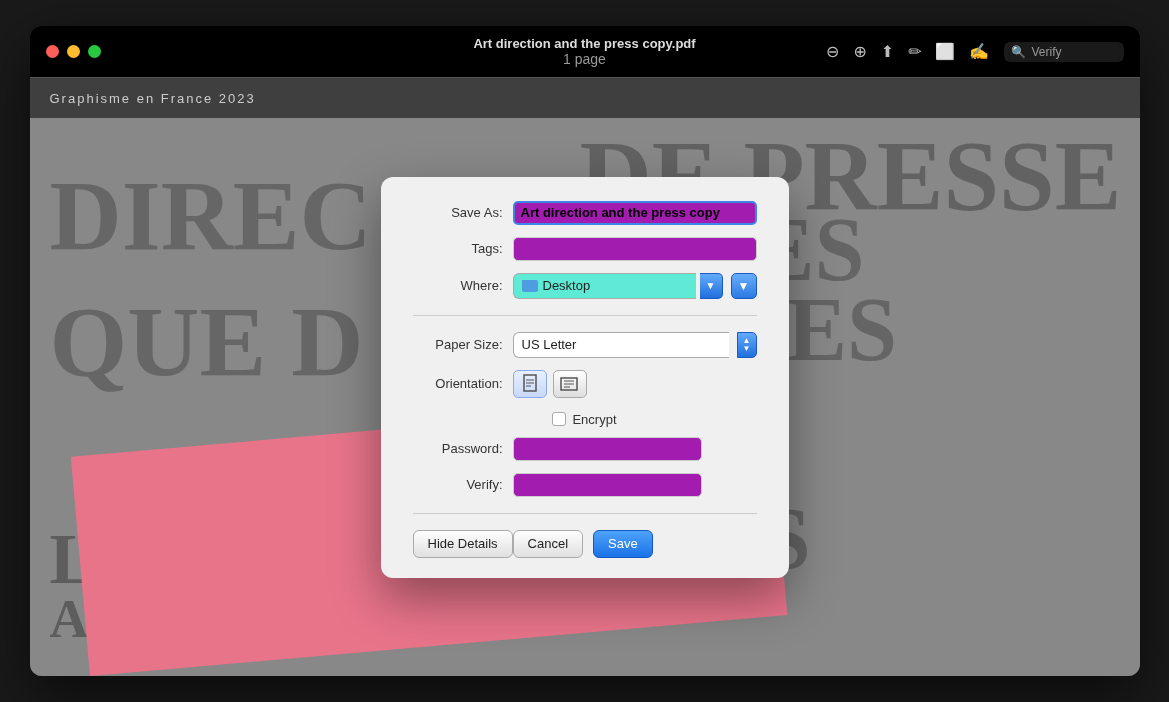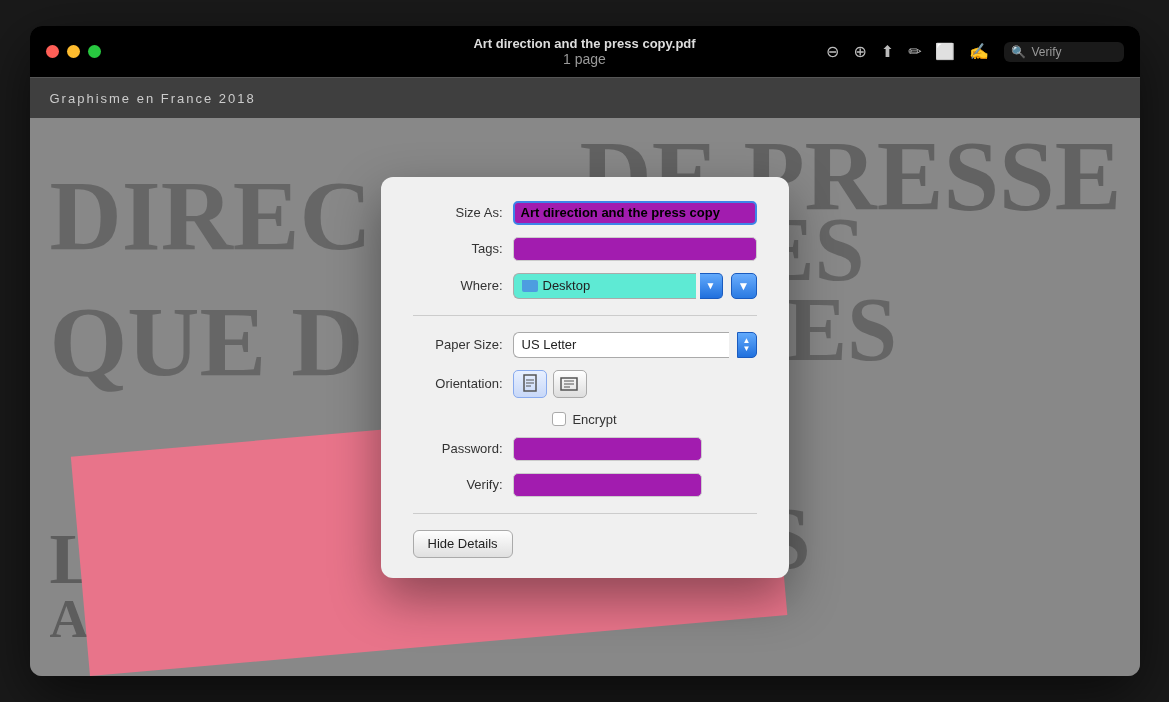--- a/index.html
+++ b/index.html
@@ -400,40 +400,40 @@
         <span>🔍</span>
         <span>Verify</span>
       </div>
     </div>
   </div>
 
   <div class="content-area">
     <div class="pdf-background">
 
       <div class="graphisme-bar">
-        <span class="graphisme-text">Graphisme en France 2018</span>
+        <span class="graphisme-text">Graphisme en France 2023</span>
       </div>
       <div class="bg-text" style="top:40px; left:550px; font-size:100px; color: rgba(60,60,60,0.5);">DE PRESSE</div>
       <div class="bg-text" style="top:120px; left:500px; font-size:90px; color: rgba(60,60,60,0.45);">AZINES</div>
       <div class="bg-text" style="top:200px; left:490px; font-size:90px; color: rgba(60,60,60,0.45);">DE PRES</div>
       <div class="bg-text" style="top:270px; left:530px; font-size:88px; color: rgba(60,60,60,0.45);">NU</div>
       <div class="bg-text" style="top:340px; left:505px; font-size:88px; color: rgba(60,60,60,0.45);">DE P</div>
       <div class="bg-text" style="top:410px; left:495px; font-size:88px; color: rgba(60,60,60,0.45);">DE EIS</div>
       <div class="bg-text" style="top:80px; left:20px; font-size:100px;">DIREC</div>
       <div class="bg-text" style="top:170px; left:20px; font-size:100px;margin-top:36px;">QUE D</div>
       <div class="bg-text" style="top:440px; left:20px; font-size:72px; color: rgba(50,50,50,0.5);">LA DIRECTION</div>
       <div class="bg-text" style="top:510px; left:20px; font-size:54px; color: rgba(50,50,50,0.5);">ARTISTIQUE</div>
       <div class="pink-block"></div>
     </div>
 
     <div class="dialog-overlay">
       <div class="dialog">
 
         <div class="form-row">
-          <span class="form-label">Size As:</span>
+          <span class="form-label">Save As:</span>
           <input class="form-input" type="text" value="Art direction and the press copy" style="">
         </div>
 
         <div class="form-row">
           <span class="form-label">Tags:</span>
           <input class="form-input tags" type="text" style="">
         </div>
 
         <div class="form-row">
           <span class="form-label">Where:</span>
@@ -496,19 +496,23 @@
 
         <div class="form-row">
           <span class="form-label">Verify:</span>
           <input class="form-input verify-field" type="password" style="">
         </div>
 
         <div class="divider"></div>
 
         <div class="button-row">
           <button class="btn">Hide Details</button>
+          <div class="btn-group">
+            <button class="btn">Cancel</button>
+            <button class="btn btn-primary">Save</button>
+          </div>
         </div>
 
       </div>
     </div>
   </div>
 
 </div>
 
 </body></html>

